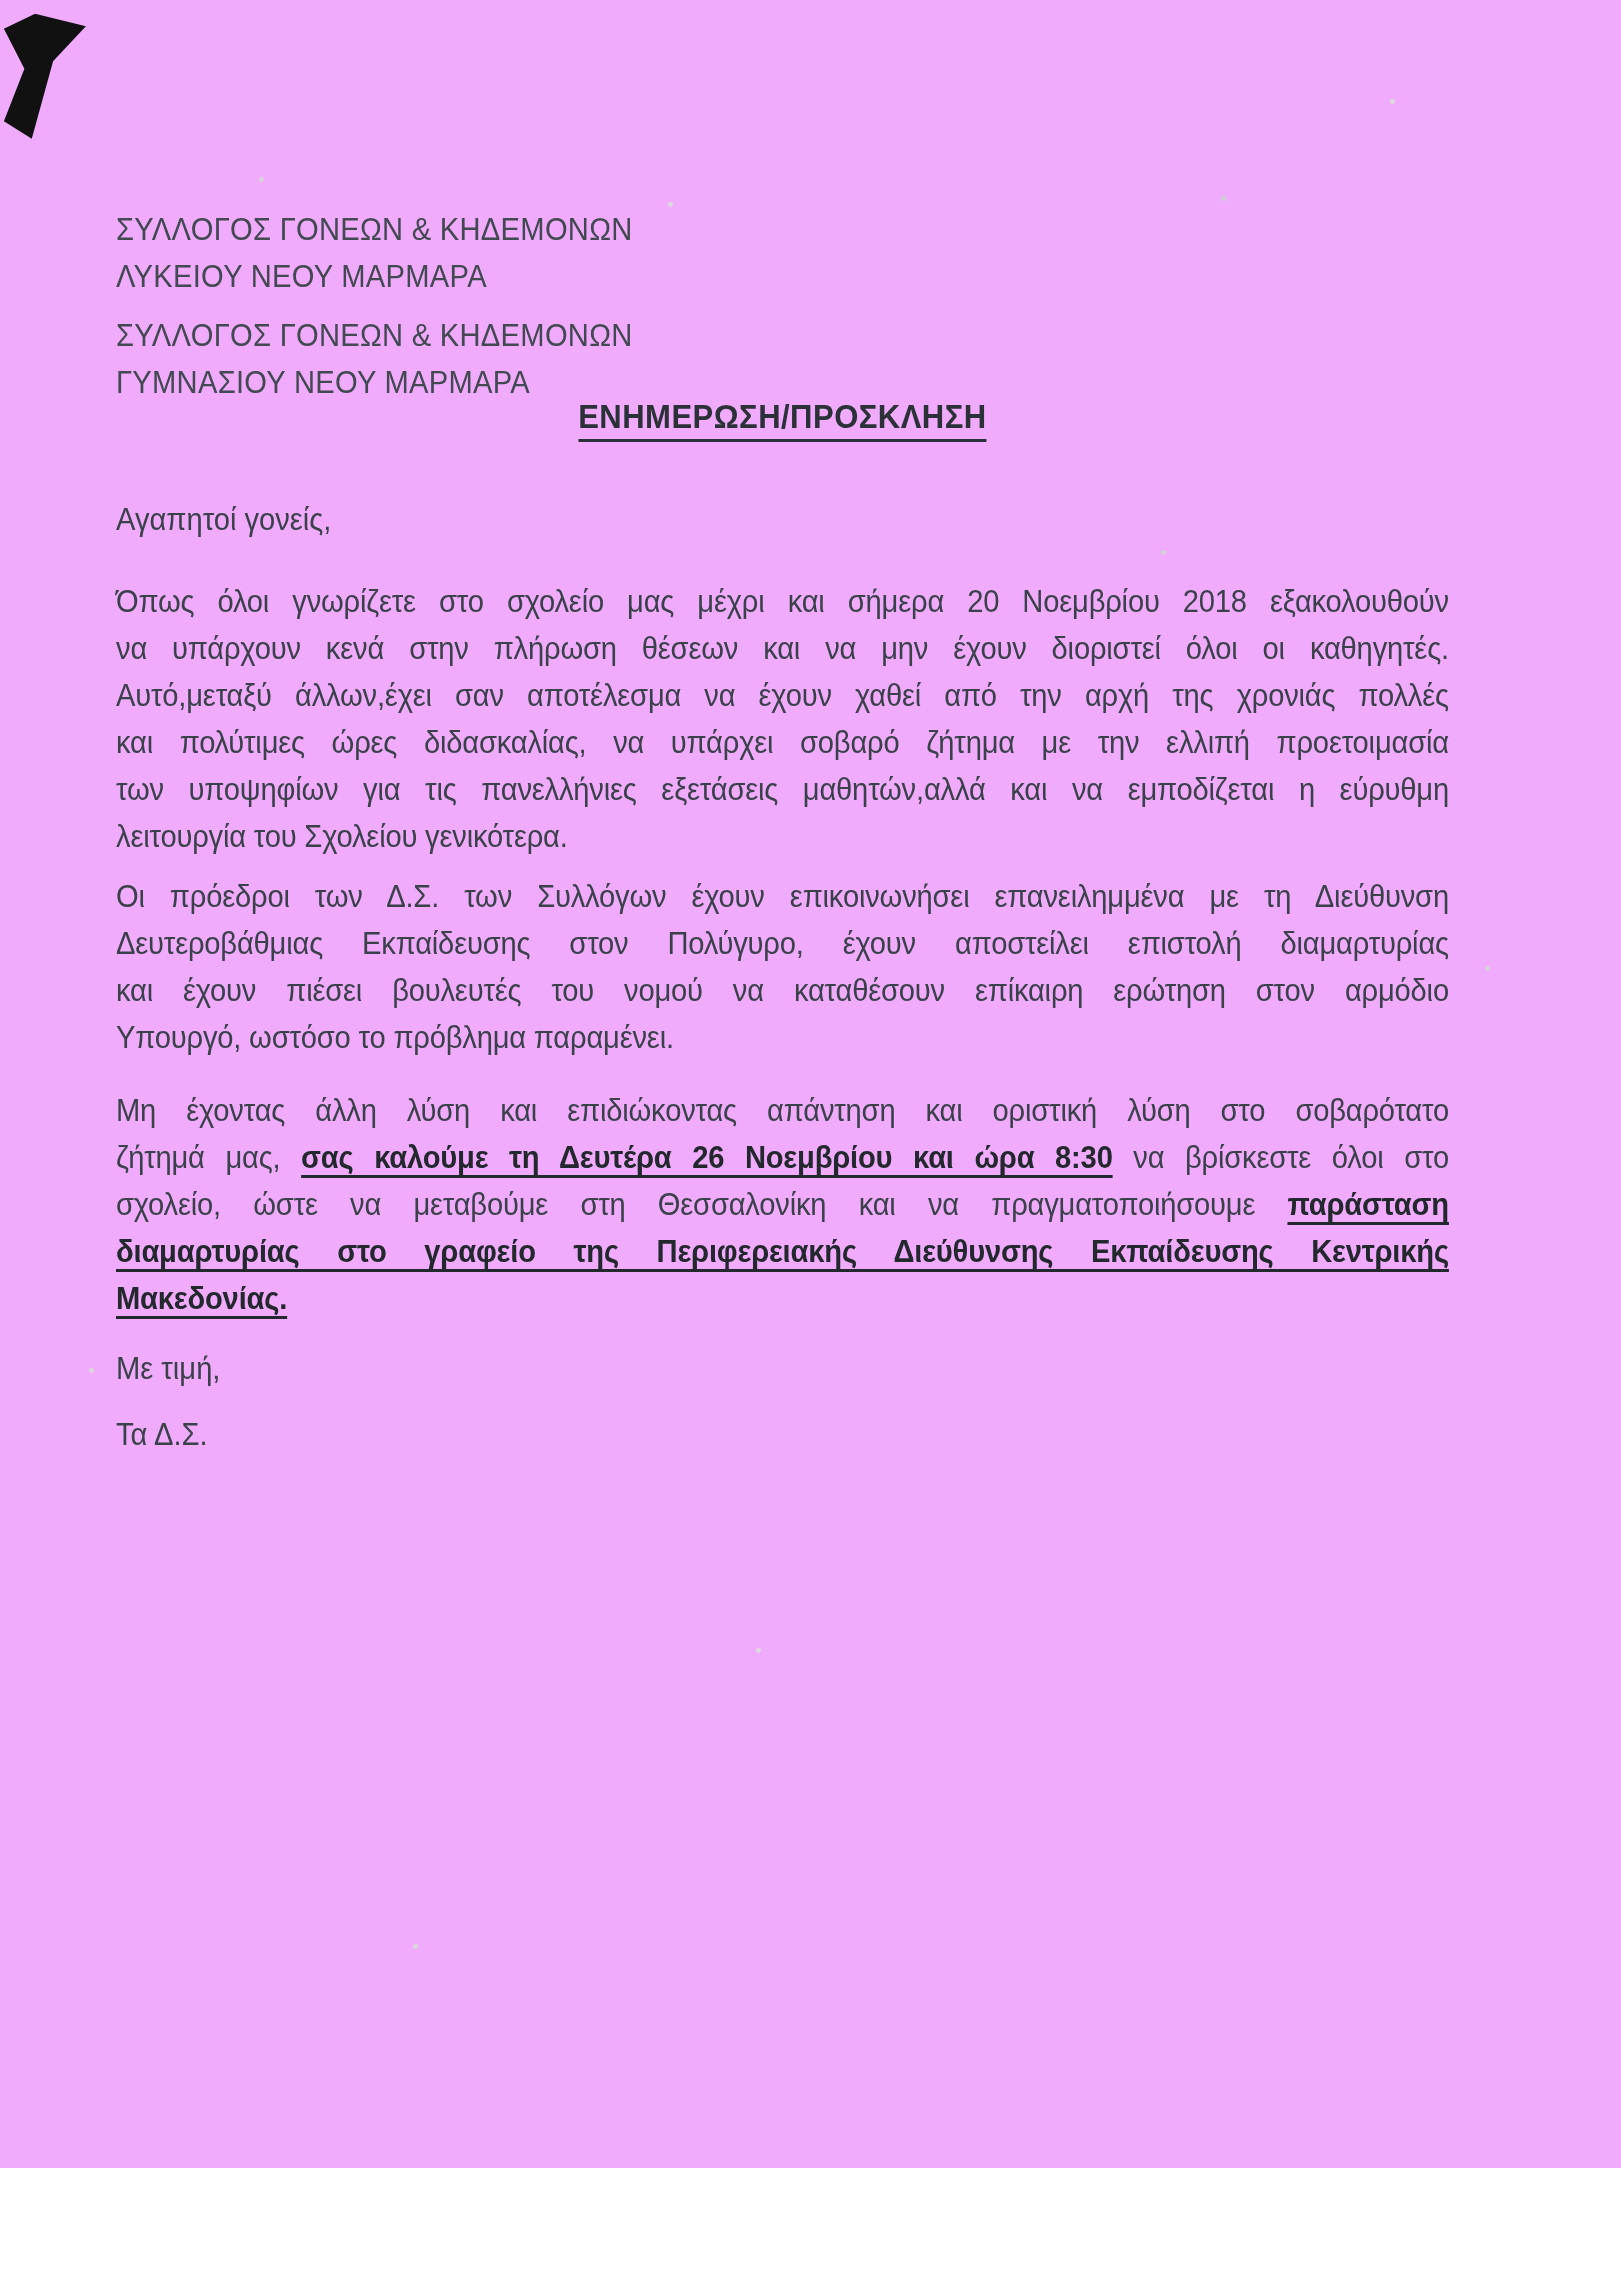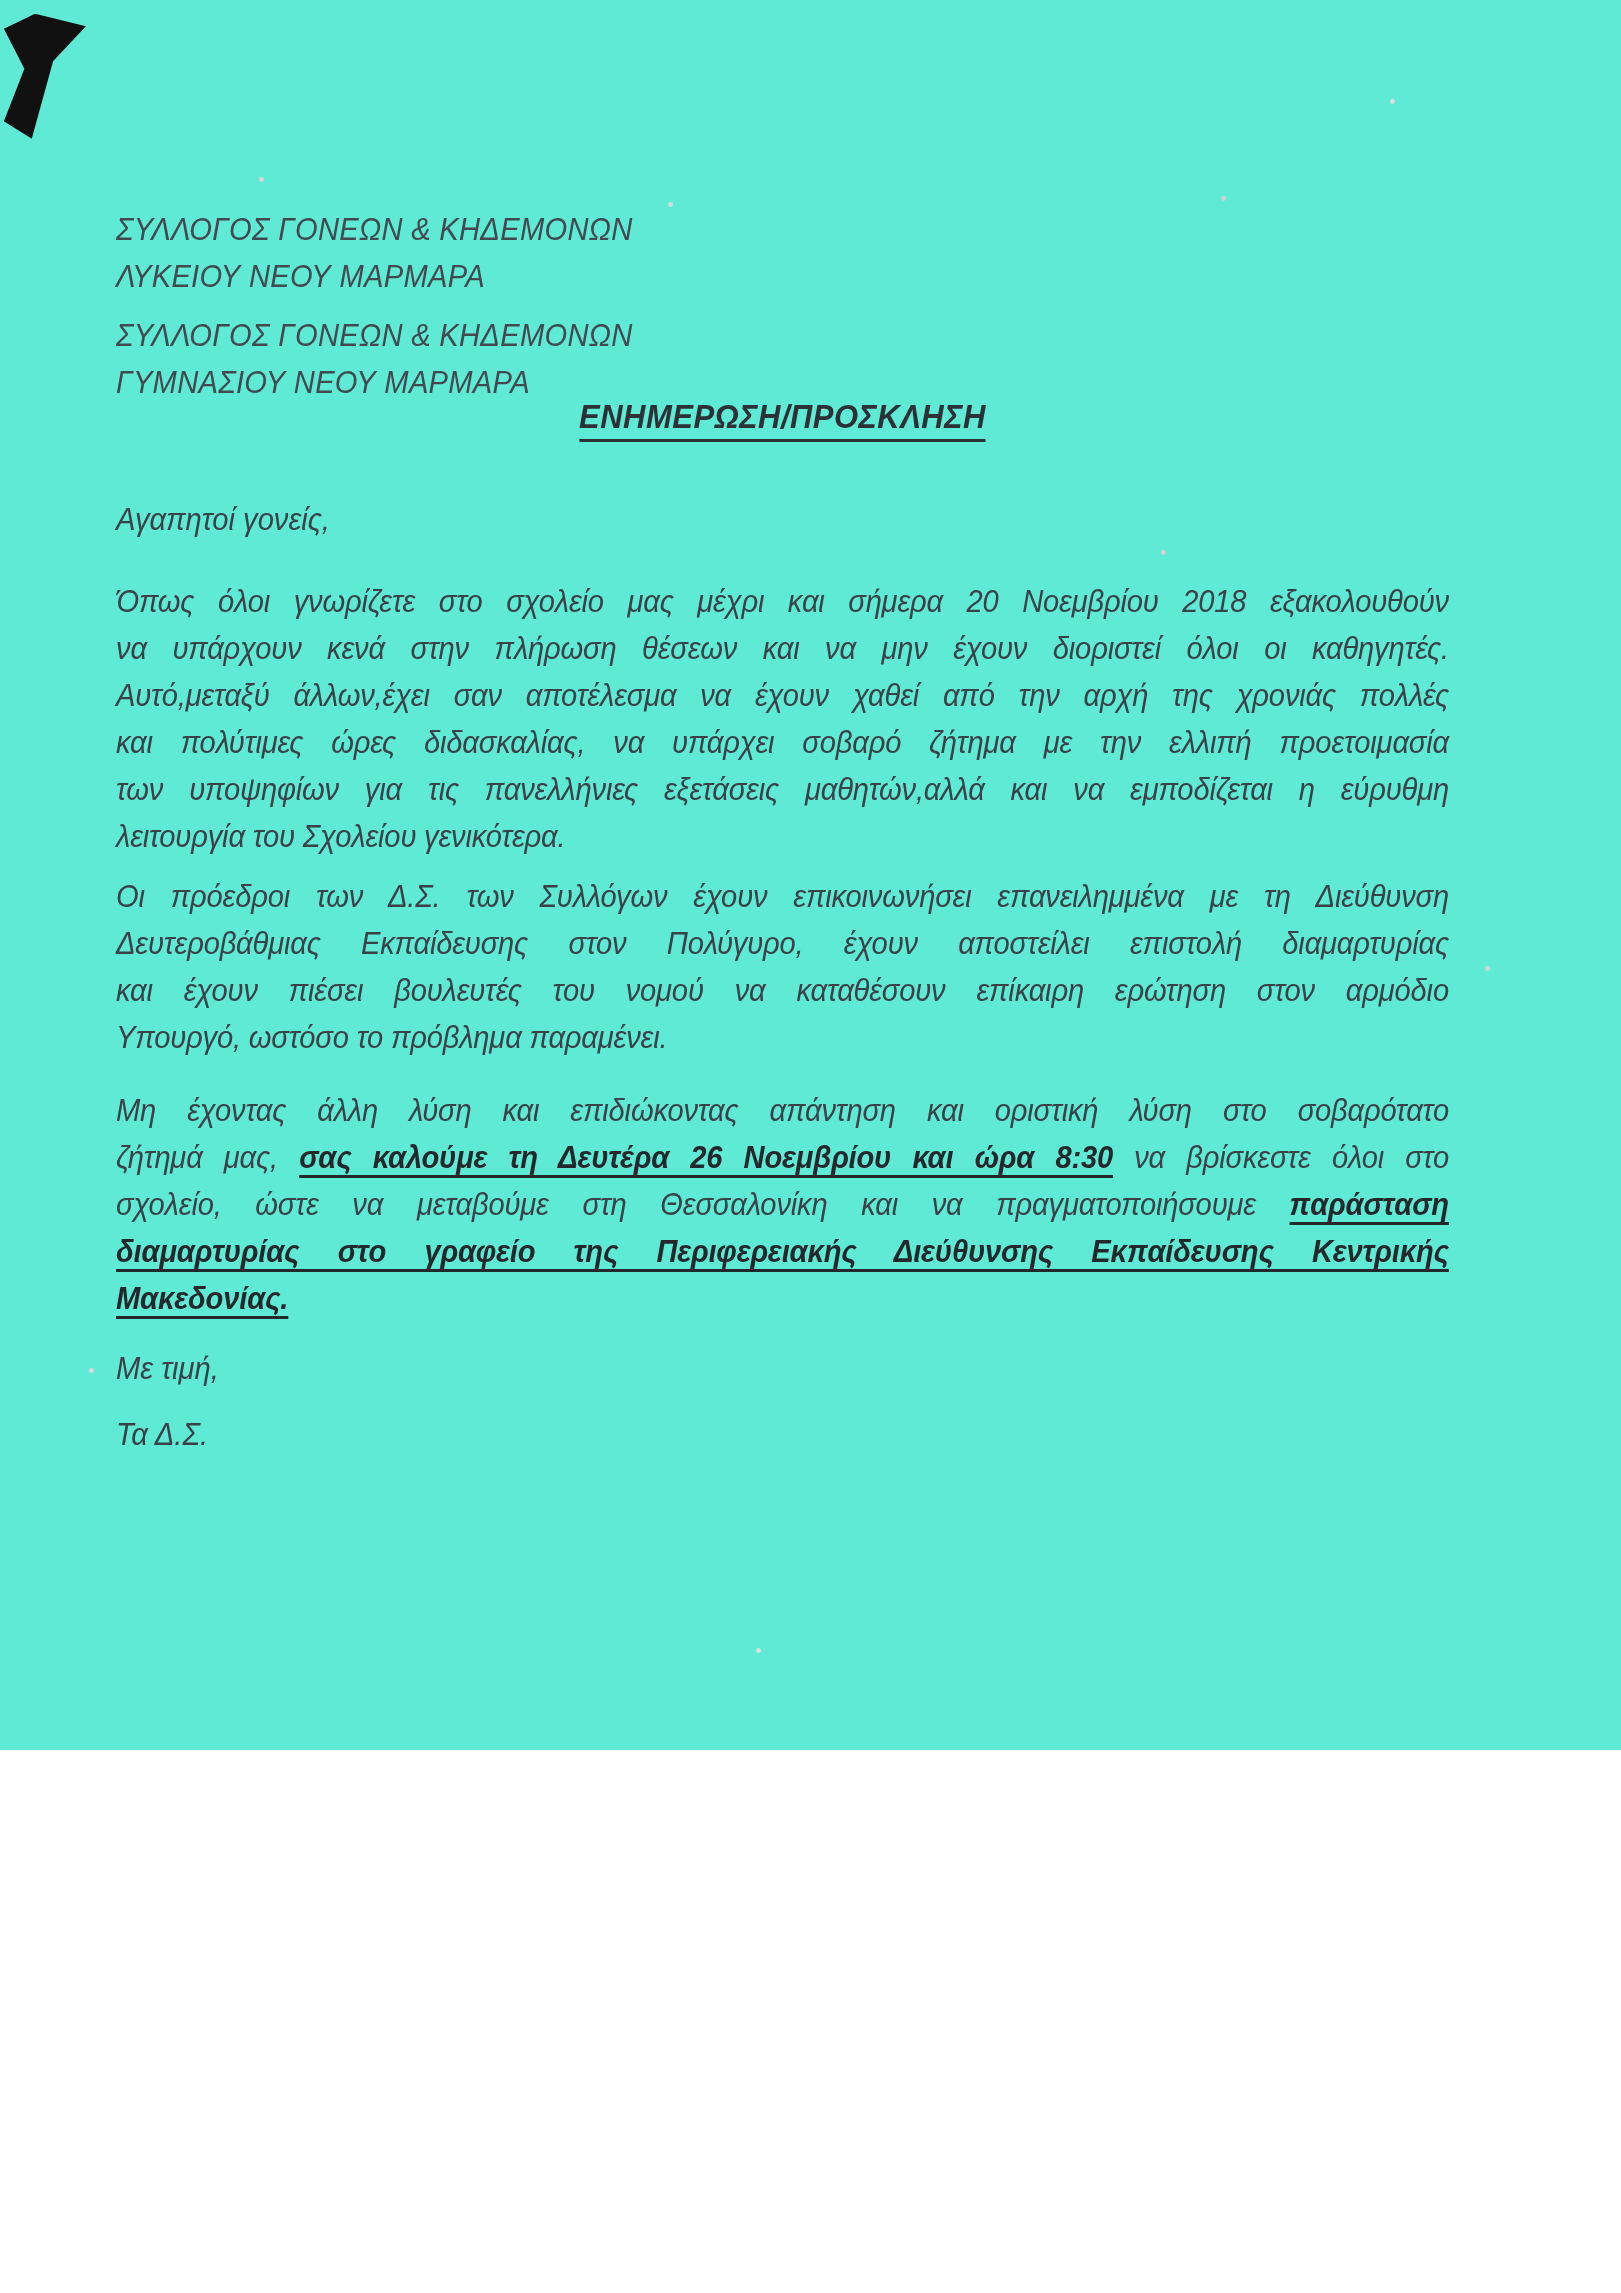--- a/index.html
+++ b/index.html
@@ -1,23 +1,22 @@
 <!DOCTYPE html>
 <html><head>
 <meta charset="utf-8">
 <style>
   html,body { margin:0; padding:0; background:#ffffff; }
   .page {
     position:relative;
-    width:1621px; height:1750px;
-    background:#5eead4;
+    width:1621px; height:2168px;
+    background:#f0abfc;
     font-family:"Liberation Sans", sans-serif;
     color:#3a4149;
     overflow:hidden;
-    font-style:italic;
   }
   
   .content {
     position:absolute; left:116px; top:0;
     width:1418px;
     transform:scaleX(0.94);
     transform-origin:0 0;
   }
   .sender {
     position:absolute; left:0;

